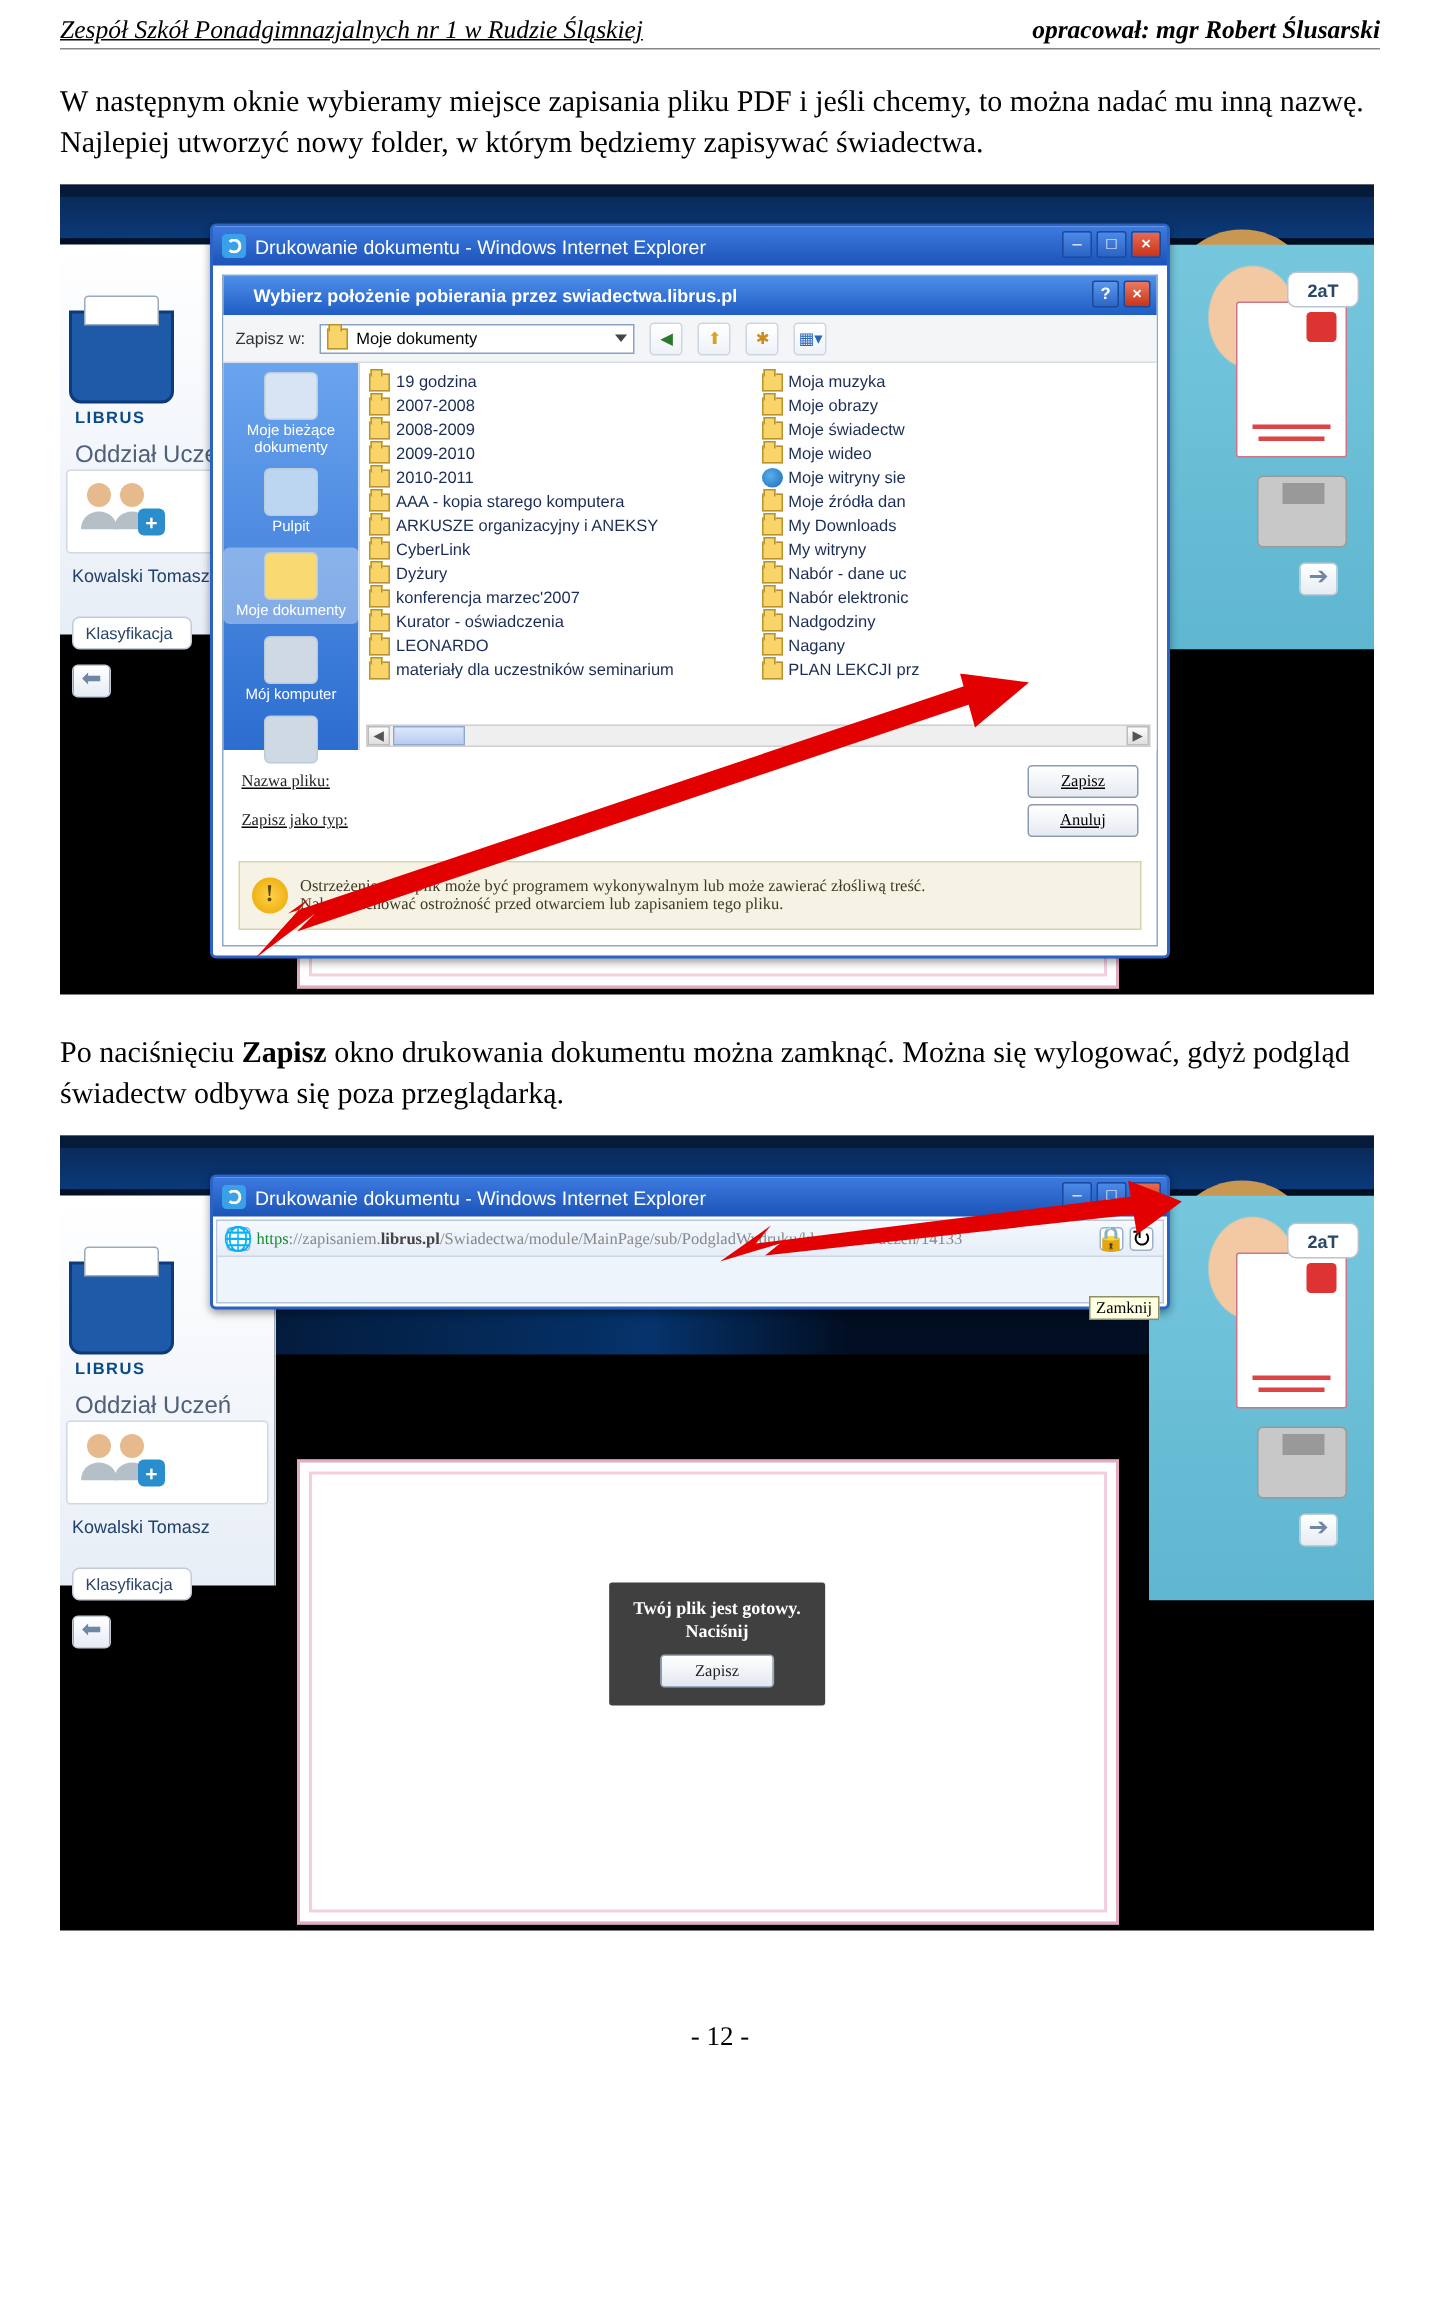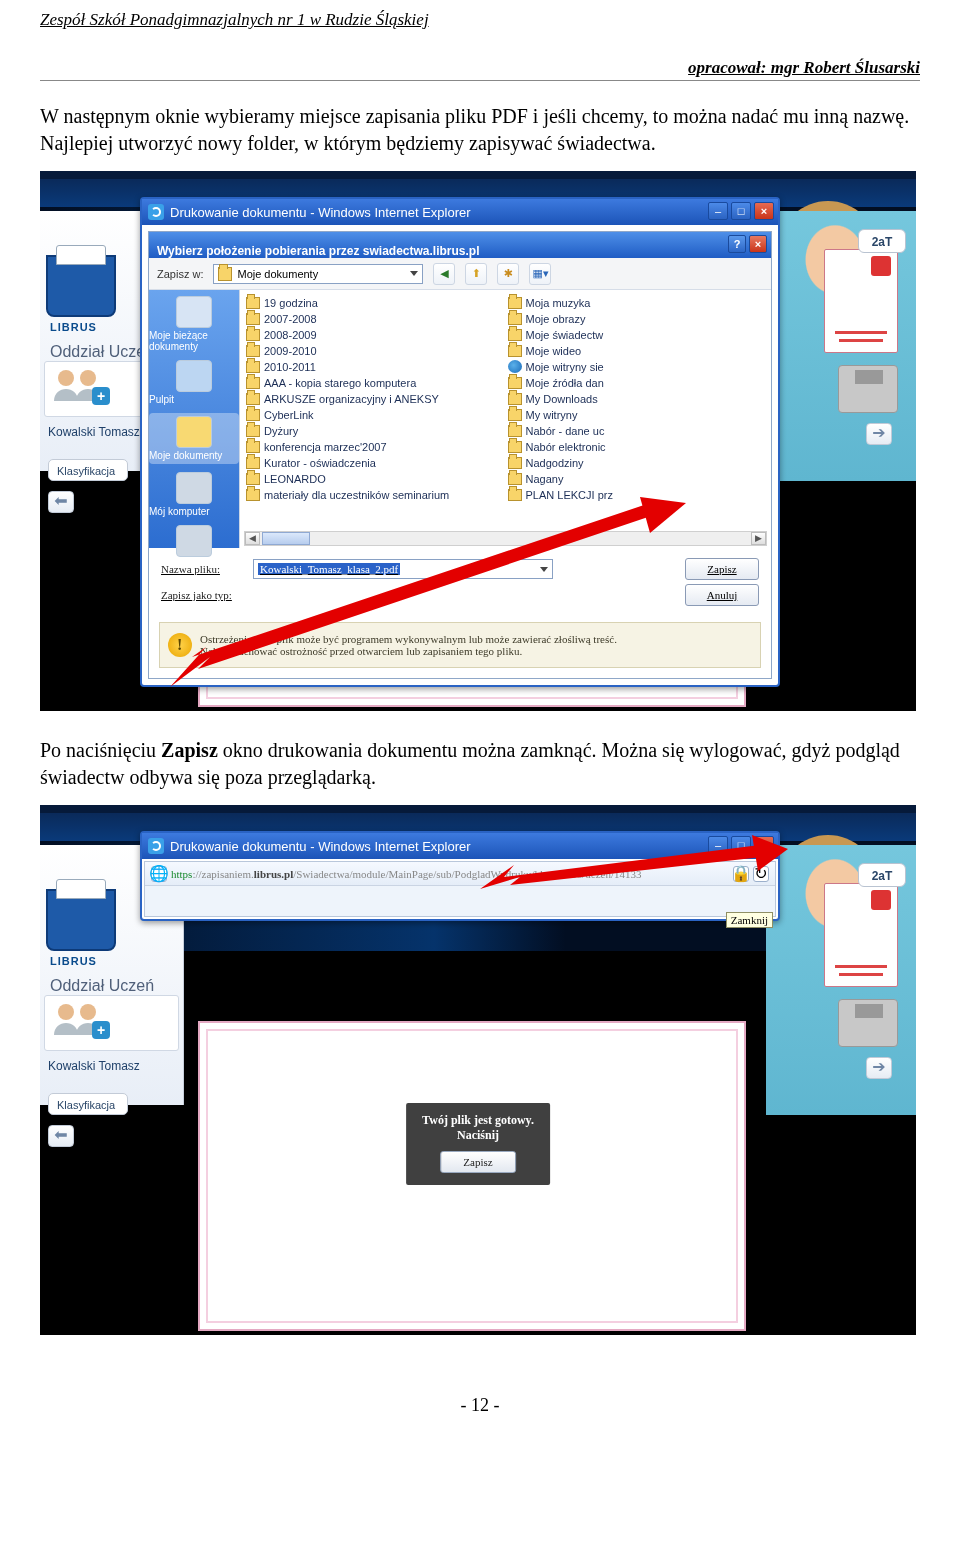--- a/index.html
+++ b/index.html
@@ -12,21 +12,21 @@
     position: relative;
   }
   .hdr {
     display: flex;
     justify-content: space-between;
     font-style: italic;
     font-size: 17px;
     padding: 10px 0 2px;
   }
   .hdr-left { text-decoration: underline; }
-  .hdr-right { text-decoration: underline; font-weight: bold; margin-top: 48px; }
+  .hdr-right { font-weight: bold; }
   .hr { border: 0; border-top: 1px solid #888; margin: 0 0 22px; }
   .para { font-size: 20px; line-height: 1.35; margin-bottom: 14px; }
   .screenshot {
     width: 876px;
     height: 540px;
     margin: 6px 0 26px;
     background: #000;
     position: relative;
     overflow: hidden;
   }
@@ -89,34 +89,34 @@
     font-size:13px;padding-left:6px;position:relative;
   }
   .ie-title .eicon{width:16px;height:16px;background:#3aa0e8;border-radius:3px;margin-right:6px;position:relative;}
   .ie-title .eicon::after{content:"";position:absolute;inset:3px;border:2px solid #fff;border-left-color:transparent;border-radius:50%;}
   .tb-ctrls{position:absolute;right:4px;top:3px;display:flex;gap:3px;}
   .tb-ctrls span{width:20px;height:18px;border:1px solid #194a9e;border-radius:2px;display:inline-flex;align-items:center;justify-content:center;font-family:Arial;font-size:11px;}
   .tb-min{background:linear-gradient(#4c8ae8,#2b63c2);color:#fff;}
   .tb-max{background:linear-gradient(#4c8ae8,#2b63c2);color:#fff;}
   .tb-close{background:linear-gradient(#e86a52,#c9341a);color:#fff;font-weight:bold;}
   .save-dialog{position:absolute;left:6px;right:6px;top:32px;bottom:6px;background:#fff;border:1px solid #8fa7c8;}
-  .sd-title{height:26px;background:linear-gradient(#4e8fe8,#1f5cc4);color:#fff;font-family:Tahoma,Arial;font-size:12px;display:flex;align-items:flex-end;padding:0 8px;position:relative;font-weight:bold;}
+  .sd-title{height:26px;background:linear-gradient(#4e8fe8,#1f5cc4);color:#fff;font-family:Tahoma,Arial;font-size:12px;display:flex;align-items:center;padding:0 20px;position:relative;font-weight:bold;}
   .sd-title .qh{position:absolute;right:4px;top:3px;display:flex;gap:3px;}
   .sd-title .qh span{width:18px;height:18px;border:1px solid #1a4a9c;background:linear-gradient(#5a98ec,#2c66c6);color:#fff;font-family:Arial;font-size:11px;display:inline-flex;align-items:center;justify-content:center;border-radius:2px;}
   .sd-title .qh .x{background:linear-gradient(#e8795f,#c9341a);}
   .sd-toolbar{height:32px;background:#f4f5f7;display:flex;align-items:center;font-family:Tahoma,Arial;font-size:11px;gap:10px;padding:0 8px;border-bottom:1px solid #d6dde8;}
   .sd-toolbar .lbl{color:#333;}
   .sd-toolbar .combo{flex:0 0 210px;height:20px;background:#fff;border:1px solid #89a1c4;display:flex;align-items:center;padding:0 4px;}
   .sd-toolbar .combo .fico{width:14px;height:14px;background:#f8d469;border:1px solid #b8922e;margin-right:5px;position:relative;}
   .sd-toolbar .combo .fico::before{content:"";position:absolute;top:-4px;left:0;width:7px;height:4px;background:#f8d469;border:1px solid #b8922e;border-bottom:0;}
   .sd-toolbar .combo .drop{margin-left:auto;width:0;height:0;border-left:4px solid transparent;border-right:4px solid transparent;border-top:5px solid #444;}
   .sd-tb-ico{width:22px;height:22px;border:1px solid #cdd6e3;border-radius:3px;display:inline-flex;align-items:center;justify-content:center;padding:1px;font-family:Arial;background:linear-gradient(#fff,#eef2f8);}
   .sd-body{display:flex;height:258px;}
   .sd-places{width:90px;background:linear-gradient(#6aa4ee,#2c6dd0);padding-top:6px;} 
-  .place{color:#fff;font-family:Tahoma,Arial;font-size:10px;margin-bottom:8px;}
+  .place{color:#fff;font-family:Tahoma,Arial;font-size:10px;text-align:center;margin-bottom:8px;}
   .place .pic{width:36px;height:32px;margin:0 auto 2px;border-radius:4px;background:#e7eef8 center/70% no-repeat;border:1px solid #bcd;}
   .place.sel{background:rgba(255,255,255,.35);padding:3px 0;border-radius:4px;}
   .place.sel .pic{background:#f8d972;}
   .sd-files{flex:1;background:#fff;position:relative;border-left:1px solid #cbd6e6;padding:4px 4px 0;}
   .cols{display:flex;font-family:Tahoma,Arial;font-size:11px;color:#1b2d55;}
   .col{flex:1;}
   .fileitem{display:flex;align-items:flex-end;height:16px;gap:4px;padding:1px 2px;}
   .fileitem .fico{width:14px;height:12px;background:#f8d469;border:1px solid #b8922e;position:relative;flex:0 0 14px;}
   .fileitem .fico::before{content:"";position:absolute;top:-4px;left:0;width:6px;height:4px;background:#f8d469;border:1px solid #b8922e;border-bottom:0;}
   .fileitem.iefav .fico{background:radial-gradient(circle at 40% 40%,#5ab0ea,#1a6ab8);border-radius:50%;border:0;width:13px;height:13px;}
@@ -376,24 +376,20 @@
             <div class="ar l">◀</div>
               <div class="thumb"></div>
               <div class="ar r">▶</div>
           </div>
         </div>
       </div>
 
       <div class="sd-fields">
         <div class="sd-row">
           <span class="rl">Nazwa pliku:</span>
-          <div class="inp sel">
-            <span class="selspan">Kowalski_Tomasz_klasa_2.pdf</span>
-            <span class="drop"></span>
-          </div>
           <div class="sd-btn">Zapisz</div>
         </div>
         <div class="sd-row">
           <span class="rl">Zapisz jako typ:</span>
           <div class="sd-btn">Anuluj</div>
         </div>
       </div>
 
       <div class="warn-block">
         <div>Ostrzeżenie: Ten plik może być programem wykonywalnym lub może zawierać złośliwą treść.</div>

